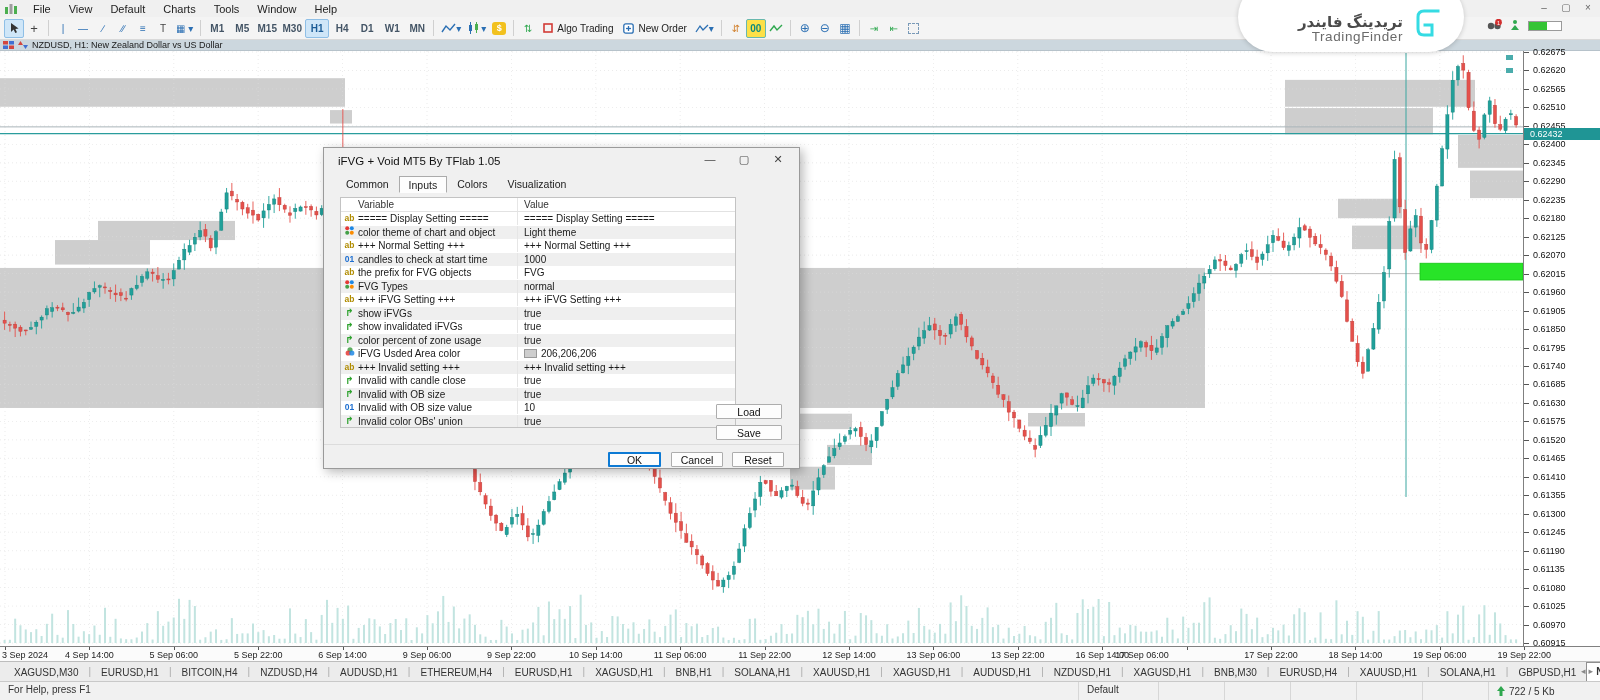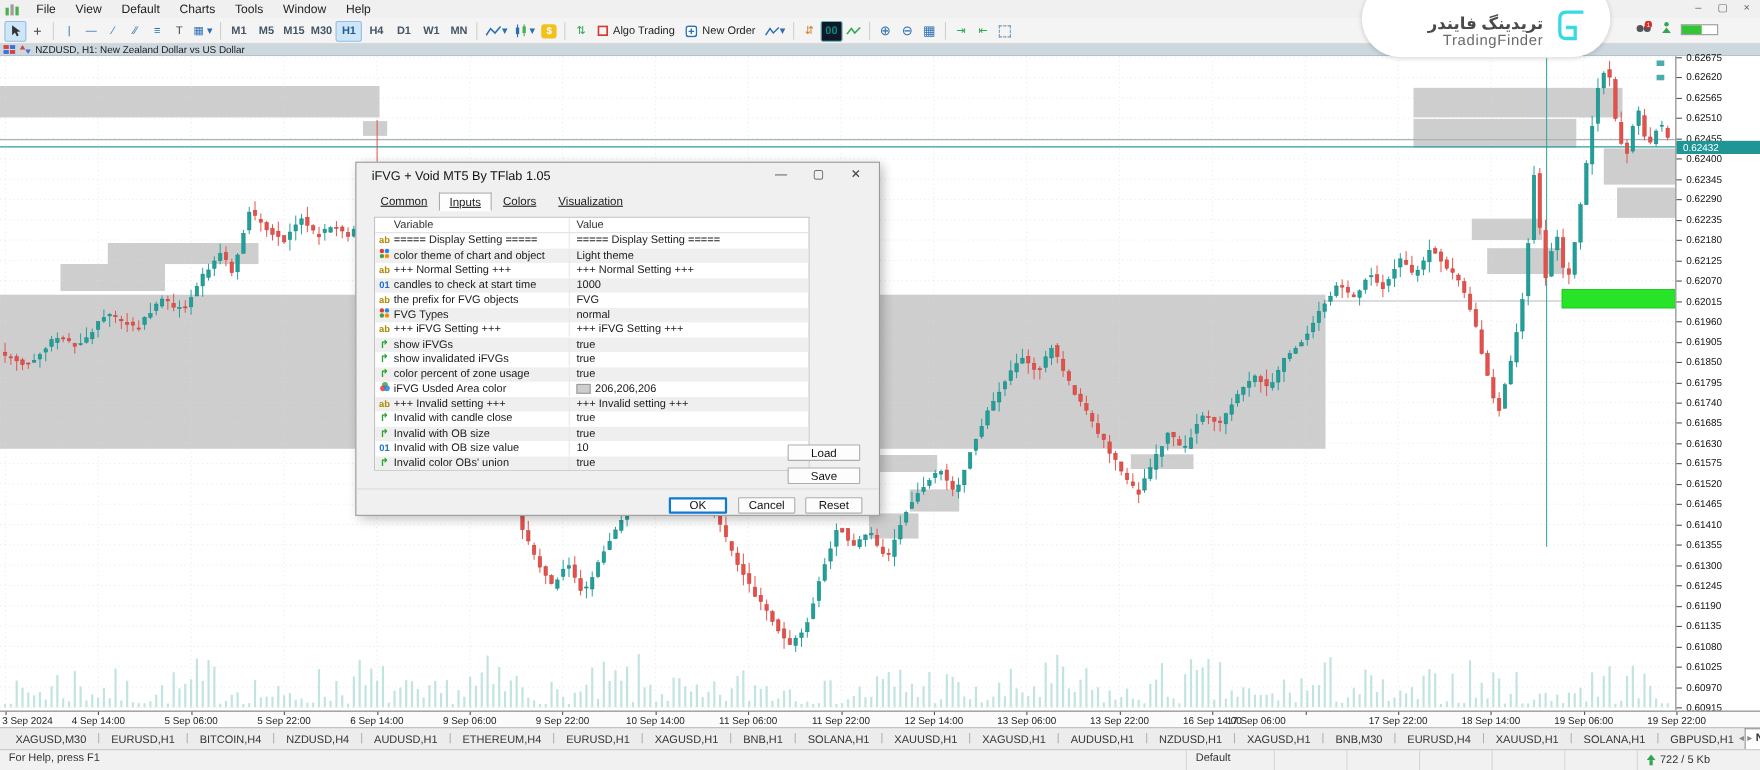--- a/index.html
+++ b/index.html
@@ -17,21 +17,21 @@
   .win-controls span { width:12px; text-align:center; }
 
   
   .toolbar { position:absolute; top:17px; left:0; right:0; height:23px; background:#f4f4f4;
              border-bottom:1px solid #d9d9d9; display:flex; align-items:center; font-size:10px; }
   .tb-sep { width:1px; height:16px; background:#d0d0d0; margin:0 4px; }
   .tb-btn { min-width:20px; height:19px; display:flex; align-items:center; justify-content:center;
             padding:0 2px; border:1px solid transparent; border-radius:2px; color:#2b6fb3; }
   .tb-btn.dark { color:#444; }
   .tb-btn.active { background:#cfe6f8; border-color:#8fbfe6; }
-  .tb-btn.active-teal { background:#0f172a; border-color:#69b8ae; color:#0d8a7e; font-weight:bold; }
+  .tb-btn.active-teal { background:#fde047; border-color:#69b8ae; color:#0d8a7e; font-weight:bold; }
   .tf-btn { min-width:24px; height:19px; display:flex; align-items:center; justify-content:center;
             font-weight:bold; color:#456; border:1px solid transparent; border-radius:2px; }
   .tf-btn.active { background:#cfe6f8; border-color:#8fbfe6; color:#1c5c96; }
   .tb-label-btn { display:flex; align-items:center; gap:4px; padding:0 5px; height:19px; color:#222; }
   .dollar { width:14px; height:13px; background:#f2c11e; border-radius:3px; color:#fff;
             font-size:9px; font-weight:bold; text-align:center; line-height:13px; }
   .dashedbox { width:11px; height:11px; border:1px dashed #7a9ab8; }
   .tb-right { position:absolute; right:38px; top:2px; display:flex; align-items:center; gap:7px; }
   .progress { width:34px; height:10px; border:1px solid #9a9a9a; background:#fff; }
   .progress > div { height:100%; background:#35c435; }
@@ -74,21 +74,21 @@
   .sb-cell { border-left:1px solid #d7d7d7; padding:2px 8px; white-space:nowrap; }
   .sb-help { flex:1; border-left:none; }
   .sb-traffic { width:112px; display:flex; gap:4px; align-items:center; }
 
   
   .dialog { position:absolute; left:323px; top:147px; width:477px; height:322px; background:#f0f0f0;
             border:1px solid #9a9a9a; box-shadow:3px 3px 10px rgba(0,0,0,0.28); z-index:30; }
   .dlg-title { height:26px; display:flex; align-items:center; padding-left:14px; font-size:11.5px; color:#111; }
   .dlg-buttons { position:absolute; right:4px; top:0; display:flex; }
   .dlg-buttons span { width:34px; height:22px; text-align:center; line-height:22px; color:#444; font-size:11px; }
-  .dlg-tabs { display:flex; padding-left:12px; height:19px; align-items:flex-start; font-size:10.5px; color:#222;text-decoration:underline; }
+  .dlg-tabs { display:flex; padding-left:12px; height:19px; align-items:center; font-size:10.5px; color:#222; }
   .dlg-tab { padding:2px 9px 1px; border:1px solid transparent; }
   .dlg-tab.active { background:#fdfdfd; border-color:#ababab; border-bottom-color:#fdfdfd; position:relative; top:1px; }
   .dlg-table { position:absolute; left:16px; top:49px; width:396px; height:231px; background:#fff;
                border:1px solid #c3c3c3; font-size:10px; color:#1a1a1a; overflow:hidden; }
   .dt-row { display:flex; height:13.5px; line-height:13px; align-items:center; }
   .dt-row.header { color:#333; border-bottom:1px solid #e2e2e2; height:14px; }
   .dt-row.stripe { background:#efefef; }
   .dt-icon { width:17px; text-align:center; flex:none; font-size:8.5px; font-weight:bold; }
   .dt-icon .ab { color:#b08c00; } .dt-icon .num { color:#1e6fd0; } .dt-icon .bool { color:#2ba12b; font-size:10px; }
   .dt-name { width:159px; flex:none; overflow:hidden; white-space:nowrap; }

